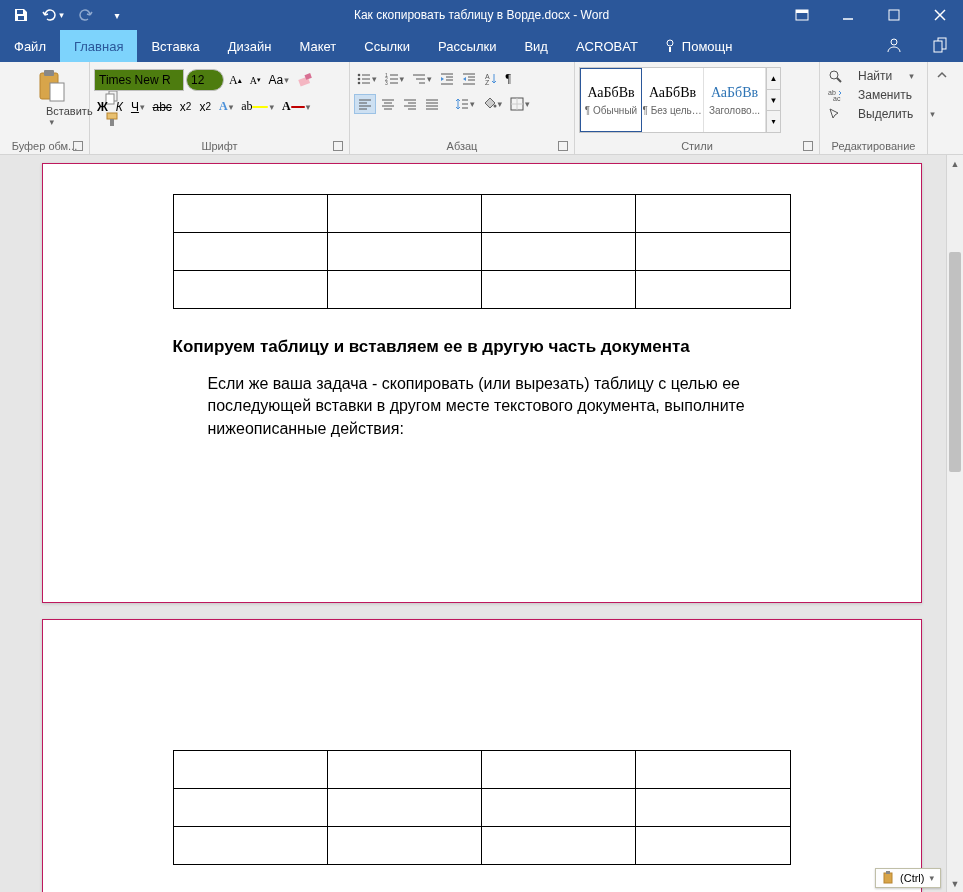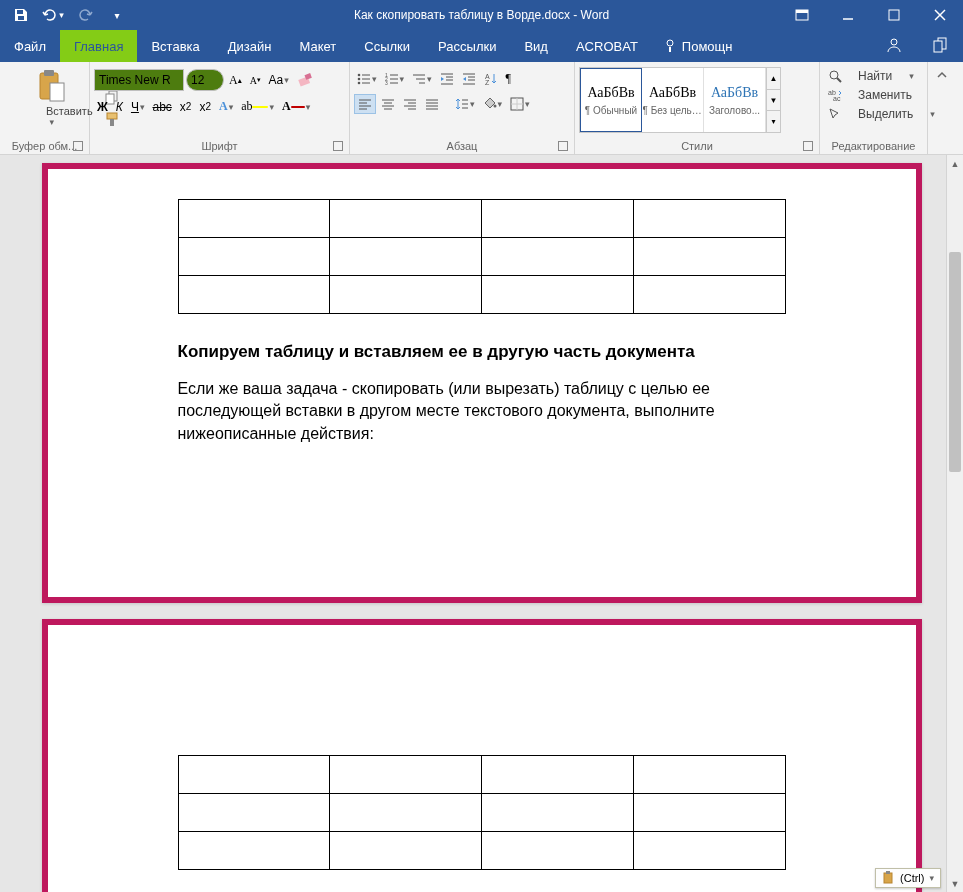--- a/index.html
+++ b/index.html
@@ -48,21 +48,21 @@
     align-items: stretch;
     color: #fff;
     font-size: 13px;
   }
   .menutab {
     padding: 0 14px;
     display: flex;
     align-items: center;
     cursor: pointer;
   }
-  .menutab.active { background: #84cc16; color: #2b579a; }
+  .menutab.active { background: #7dd3fc; color: #2b579a; }
   .menutab.file { font-weight: normal; }
   .menutab-right { margin-left: auto; display: flex; }
   .help-icon { display:flex;align-items:center;gap:4px;padding:0 12px;cursor:pointer; }
 
   
   .ribbon {
     background: #f3f3f3;
     border-bottom: 1px solid #d4d4d4;
     display: flex;
     height: 93px;
@@ -140,33 +140,33 @@
     flex: 1;
     background: #e6e6e6;
     overflow: hidden;
     position: relative;
     display: flex;
     justify-content: center;
   }
   .doc-inner { width: 890px; padding: 4px 0 0 0; }
   .page {
     background: #fff;
-    border: 6px solid #be185d;
+    border: 1px solid #be185d;
     box-shadow: 0 1px 3px rgba(0,0,0,0.15);
     margin: 4px auto 16px auto;
     width: 880px;
   }
   .page1 { height: 440px; padding: 30px 130px 30px 130px; }
   .page2 { height: 280px; padding: 130px 130px 0 130px; }
 
   table.doc-table { border-collapse: collapse; width: 100%; margin-bottom: 28px; }
   table.doc-table td { border: 1px solid #000; height: 38px; }
 
   h3.doc-h { font-size: 17px; font-weight: bold; margin-bottom: 16px; font-family: Arial, sans-serif;}
-  p.doc-p { font-size: 16px; line-height: 1.4; font-family: Arial, sans-serif; }
+  p.doc-p { font-size: 16px; line-height: 1.4; font-family: Arial, sans-serif; margin-left: 35px; }
 
   
   .vscroll {
     position: absolute;
     right: 0; top: 0; bottom: 0;
     width: 17px;
     background: #f0f0f0;
     border-left: 1px solid #d4d4d4;
     display: flex; flex-direction: column;
   }

